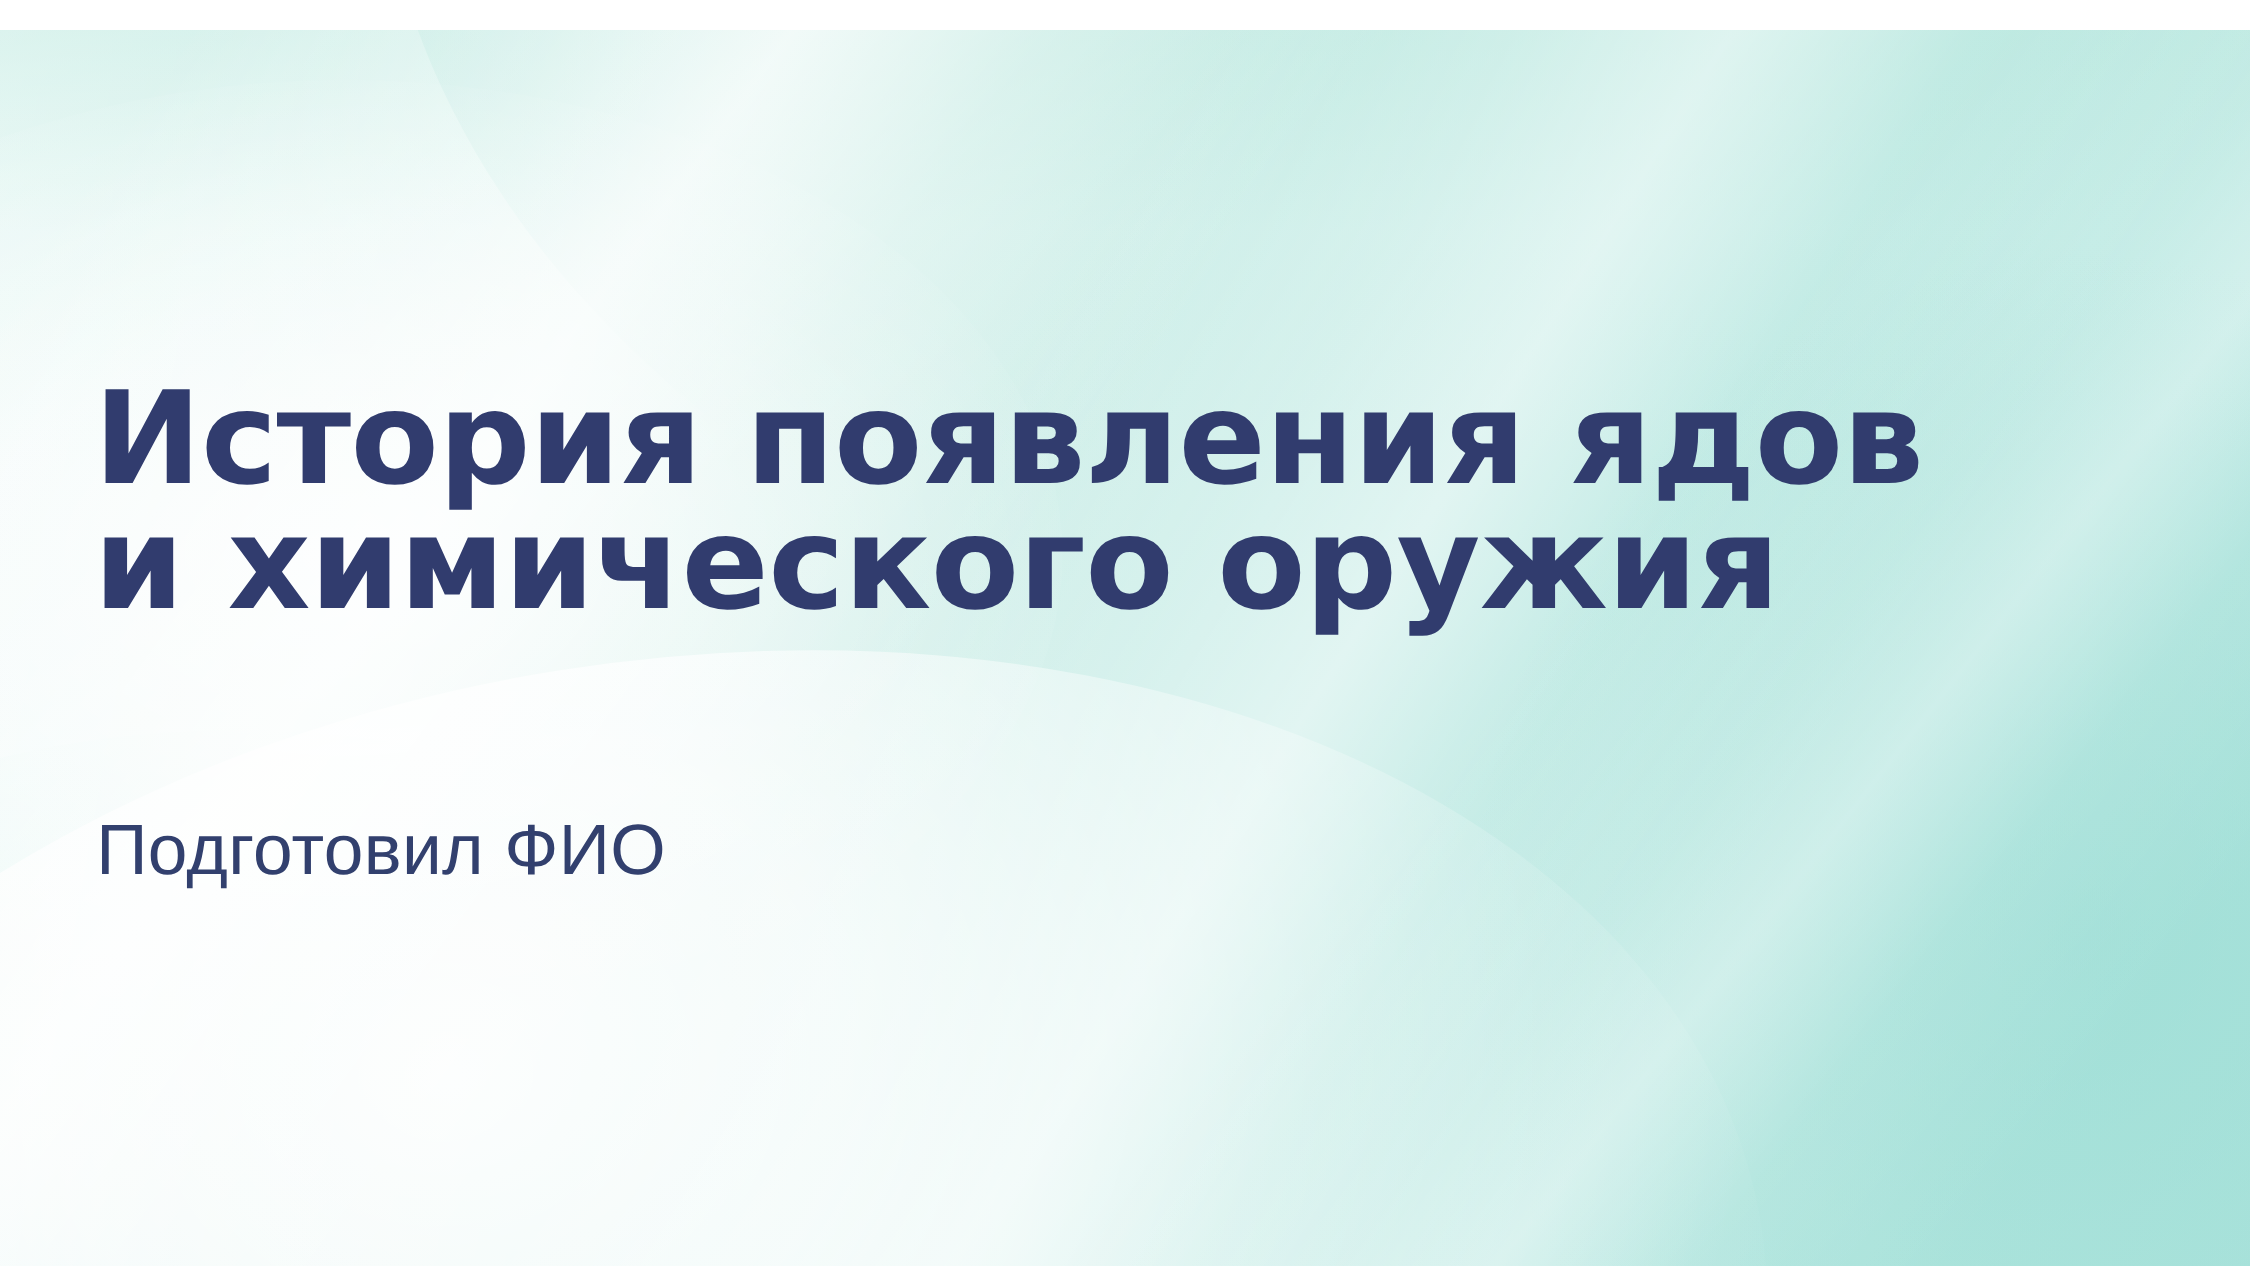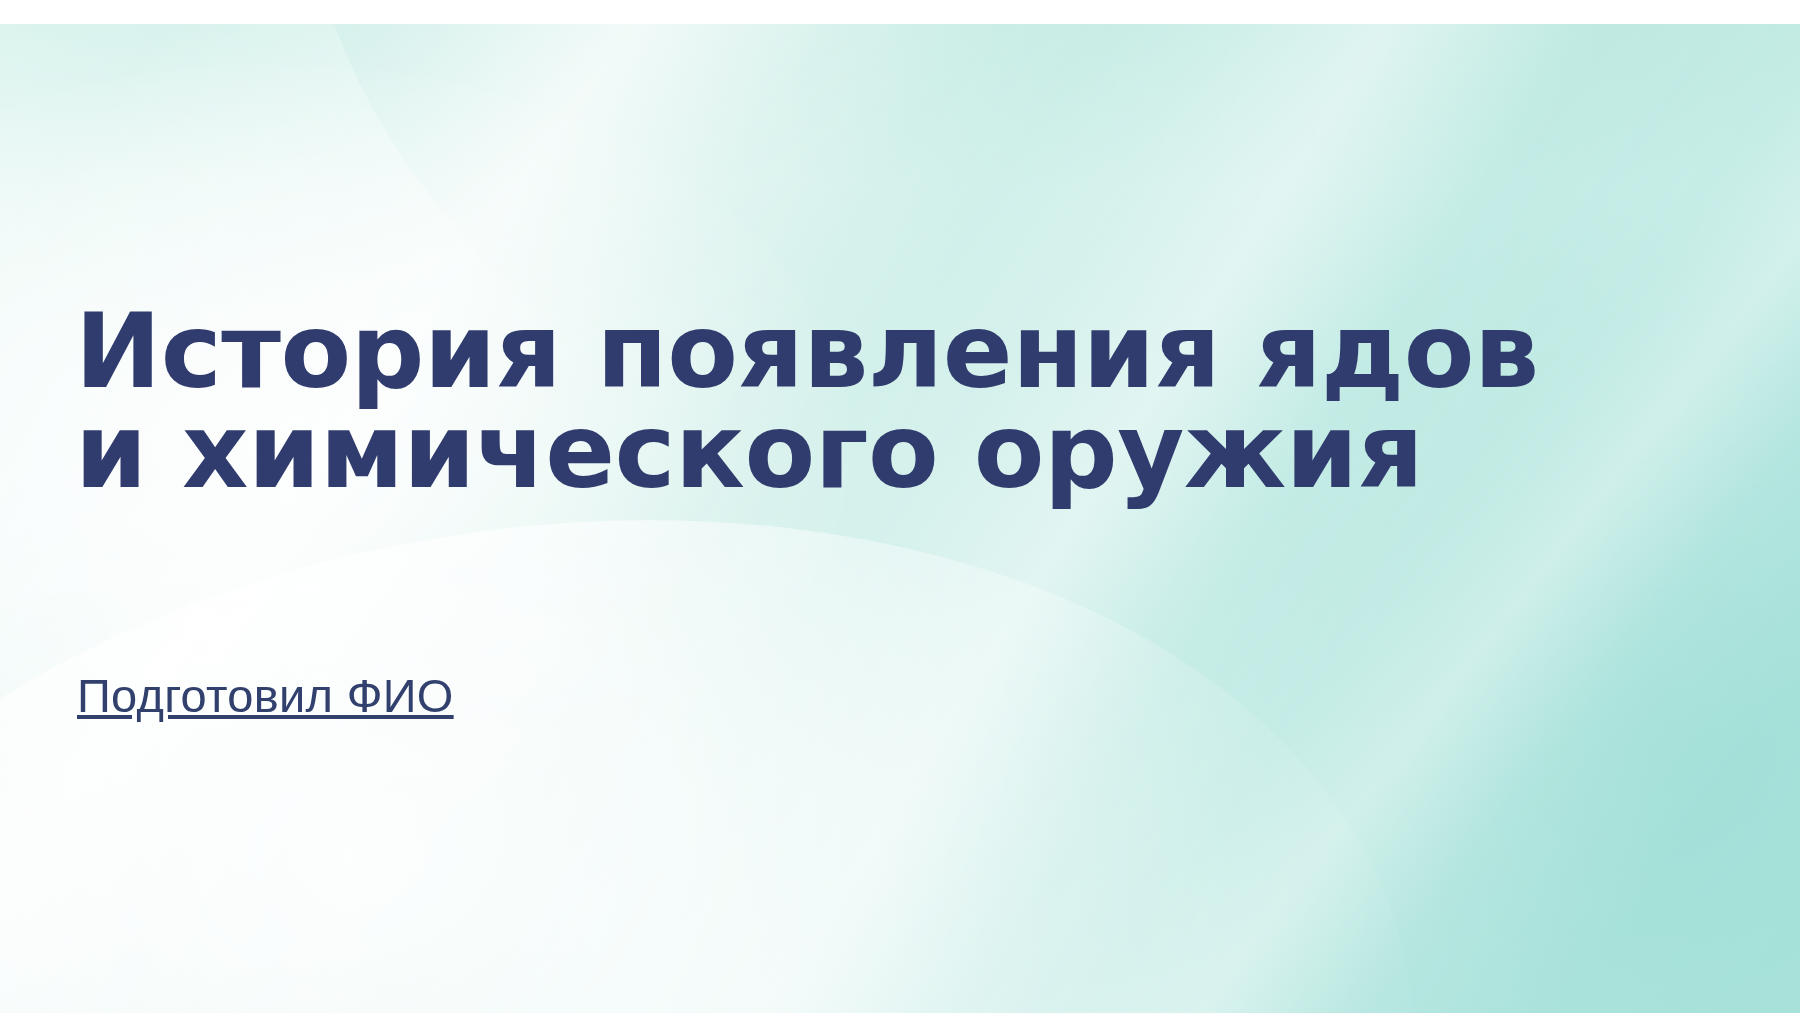--- a/index.html
+++ b/index.html
@@ -189,30 +189,29 @@
     font-size: 103px;
     line-height: 100px;
     font-weight: 700;
     letter-spacing: -0.5px;
     color: #313c6e;
     white-space: pre-line;
   }
 
   .subtitle {
     position: absolute;
-    top: 644px;
+    top: 628px;
     left: 2px;
     margin: 0;
     font-family: "Liberation Sans", "DejaVu Sans", sans-serif;
-    font-size: 47px;
+    font-size: 57px;
     line-height: 56px;
     font-weight: 400;
     letter-spacing: 0.3px;
     color: #32406e;
-    text-decoration: underline;
   }
 </style>
 </head>
 <body>
 
 <div class="slide">
 
   <div class="bg-layer bg-top-tint"></div>
   <div class="bg-arc-top-right"></div>
   <div class="bg-pool-right"></div>

